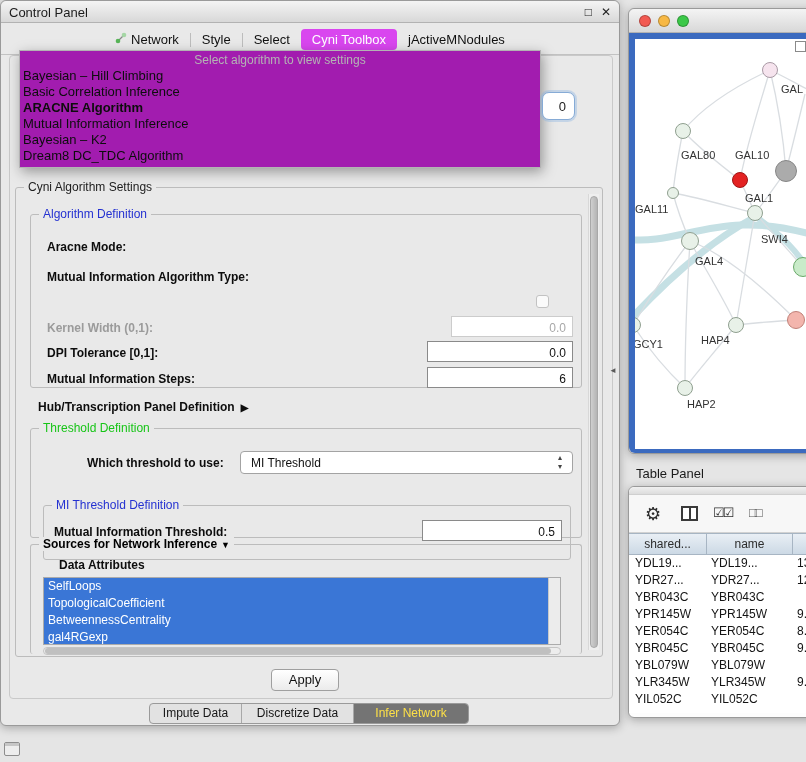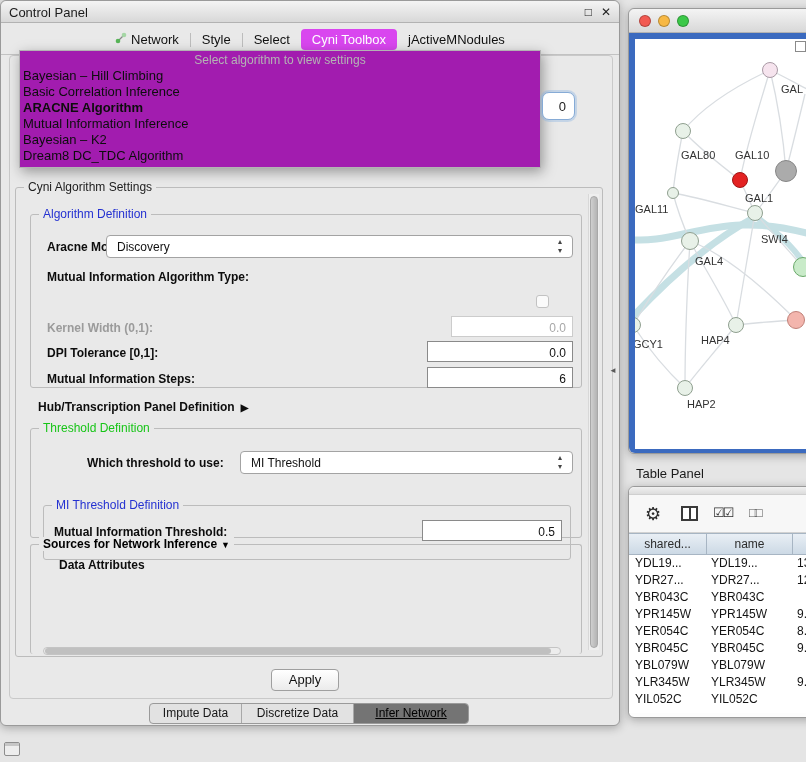--- a/index.html
+++ b/index.html
@@ -67,21 +67,21 @@
   .attr-sb { position:absolute; right:0; top:0; bottom:0; width:12px; background:#ececec; border-left:1px solid #c9c9c9; }
   .hscroll { position:absolute; height:8px; background:#ededed; border:1px solid #c4c4c4; border-radius:4px; }
   .hscroll .thumb { position:absolute; left:1px; top:0px; bottom:0px; width:98%; background:#c0c0c0; border-radius:4px; }
 
   .apply-btn { position:absolute; left:270px; top:668px; width:68px; height:22px; background:linear-gradient(#ffffff,#ebebeb);
     border:1px solid #9f9f9f; border-radius:4px; font-size:13px; color:#111; text-align:center; line-height:20px; }
 
   .seg-tabs { position:absolute; left:148px; top:702px; height:21px; display:flex; border:1px solid #9a9a9a; border-radius:4px; overflow:hidden; background:#e2e2e2; }
   .seg { font-size:12px; color:#161616; text-align:center; line-height:19px; border-right:1px solid #a8a8a8; }
   .seg:last-child { border-right:none; }
-  .seg.sel { background:#747474; color:#000000;text-decoration:underline; }
+  .seg.sel { background:#747474; color:#fde047; }
 
   .splitter-arrow { position:absolute; left:609px; top:366px; font-size:8px; color:#5a5a5a; z-index:5; }
 
   
   .net-frame { position:absolute; left:0; right:0; top:24px; bottom:0; background:#3b6abf; border-radius:0 0 6px 6px; }
   .lights { position:absolute; left:10px; top:6px; display:flex; gap:7px; }
   .light { width:12px; height:12px; border-radius:50%; border:1px solid rgba(0,0,0,.25); }
   .net-canvas { position:absolute; left:6px; top:30px; width:178px; height:410px; background:#fff; overflow:hidden; }
   .nnode { position:absolute; border-radius:50%; border:1px solid #8f9f8f; }
   .nlabel { position:absolute; font-size:11px; color:#333; white-space:nowrap; }
@@ -166,24 +166,20 @@
     <div class="group" style="left:14px;top:186px;width:588px;height:470px;">
       <span class="legend">Cyni Algorithm Settings</span>
       <div class="vscroll">
           <div class="thumb"></div>
         </div>
 
       <div class="group" style="left:14px;top:26px;width:552px;height:174px;">
         <span class="legend blue">Algorithm Definition</span>
 
         <span class="flabel" style="left:16px;top:25px;">Aracne Mode:</span>
-        <div class="combo" style="left:75px;top:20px;width:467px;">
-          <span class="val">Discovery</span>
-          <span class="arr"></span>
-        </div>
 
         <span class="flabel" style="left:16px;top:55px;">Mutual Information Algorithm Type:</span>
 
         <span class="checkbox" style="left:505px;top:80px;"></span>
 
         <span class="flabel dis" style="left:16px;top:106px;">Kernel Width (0,1):</span>
         <div class="tfield dis" style="left:420px;top:101px;width:122px;">0.0</div>
 
         <span class="flabel" style="left:16px;top:131px;">DPI Tolerance [0,1]:</span>
         <div class="tfield" style="left:396px;top:126px;width:146px;">0.0</div>
@@ -210,20 +206,27 @@
           <span class="flabel" style="left:10px;top:19px;">Mutual Information Threshold:</span>
           <div class="tfield" style="left:378px;top:14px;width:140px;">0.5</div>
         </div>
       </div>
 
       <div class="group" style="left:14px;top:356px;width:552px;height:110px;border-bottom:none;">
         <span class="legend bold"><span>Sources for Network Inference</span><span class="src-tri">▼</span></span>
 
         <span class="flabel" style="left:28px;top:13px;">Data Attributes</span>
 
+        <div class="attr-list" style="left:12px;top:32px;width:518px;height:68px;">
+          <div class="attr-item">SelfLoops</div>
+          <div class="attr-item">TopologicalCoefficient</div>
+          <div class="attr-item">BetweennessCentrality</div>
+          <div class="attr-item">gal4RGexp</div>
+          <div class="attr-sb"></div>
+        </div>
         <div class="hscroll" style="left:12px;top:102px;width:518px;">
             <div class="thumb"></div>
           </div>
       </div>
     </div>
 
     <div class="apply-btn">Apply</div>
 
     <div class="seg-tabs">
       <div class="seg" style="width:92px;">Impute Data</div>

